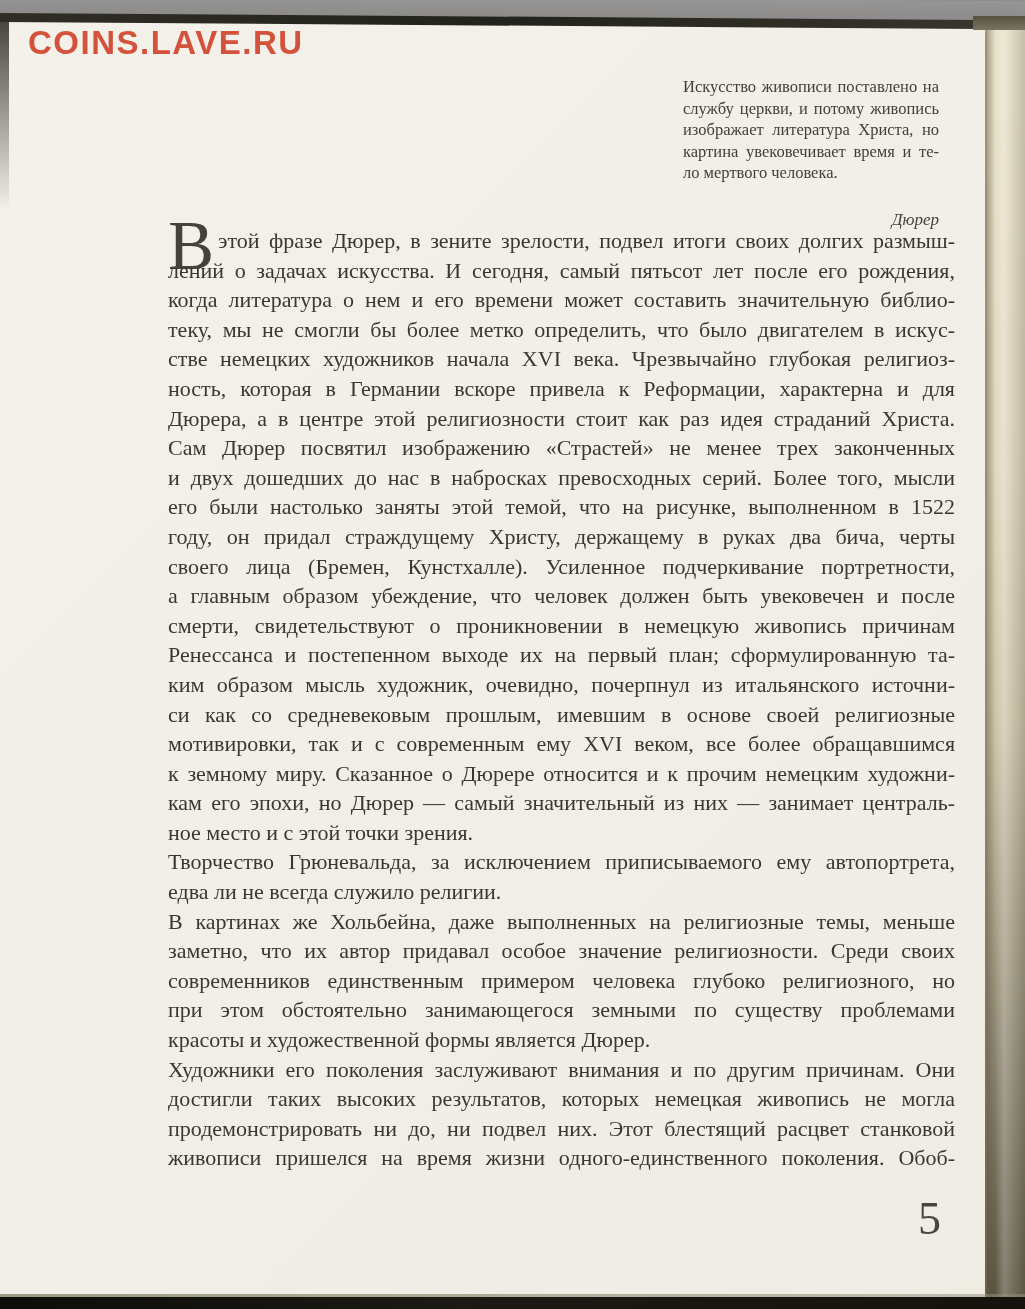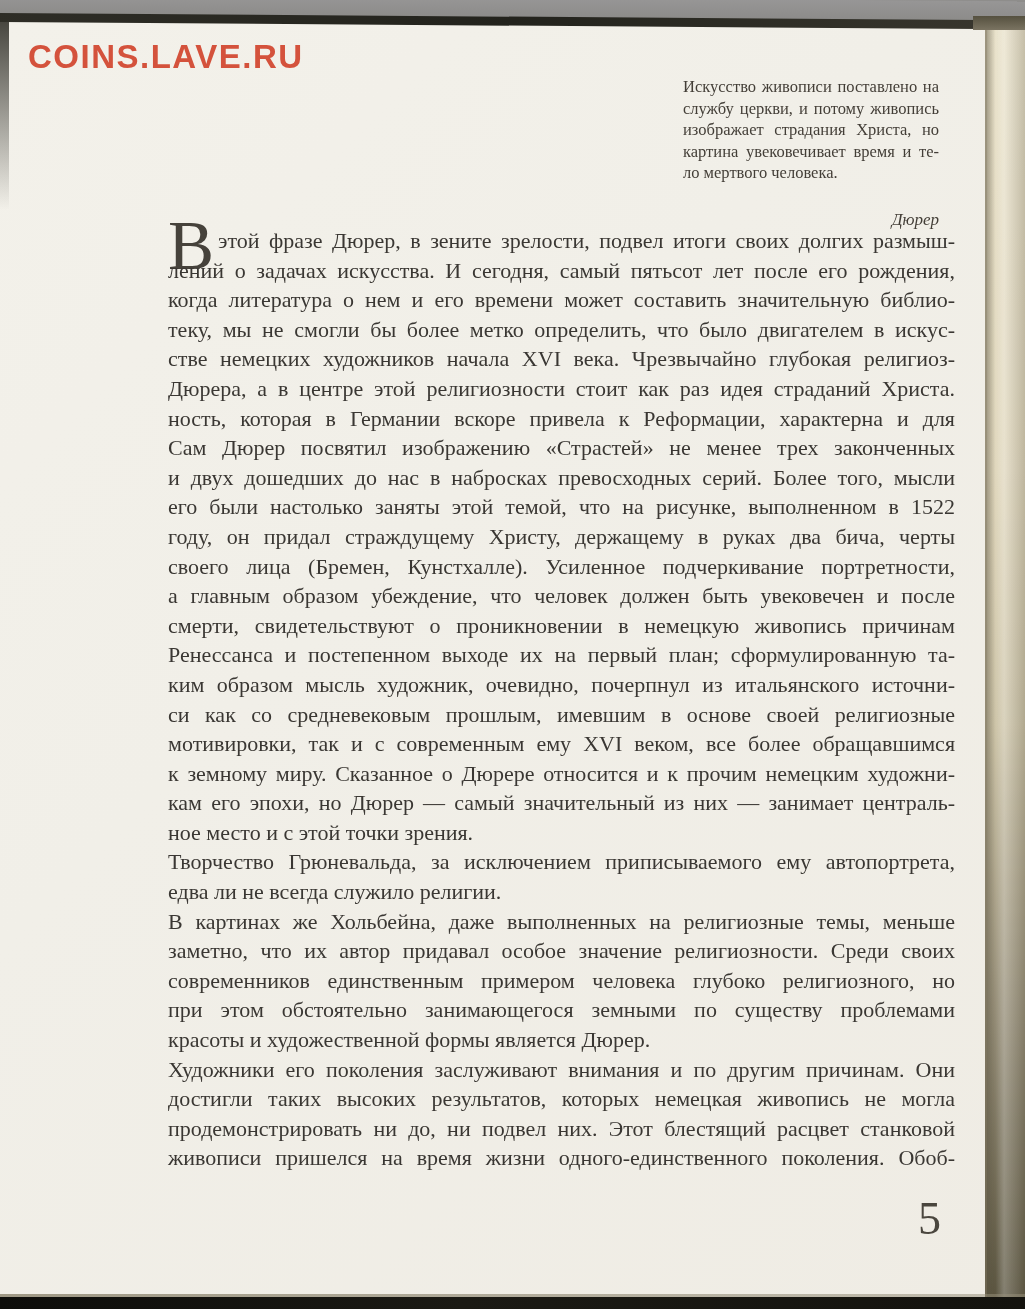--- a/index.html
+++ b/index.html
@@ -46,21 +46,21 @@
   .bottom-edge{
     position:absolute;left:0;right:0;bottom:0;height:12px;z-index:8;
     background:linear-gradient(to right,#0d0d0a 0%,#1b1a14 45%,#14130e 100%);
   }
   .bottom-edge-hl{
     position:absolute;left:0;right:0;bottom:12px;height:3px;z-index:8;
     background:linear-gradient(to right,rgba(150,143,122,.9),rgba(150,143,122,.5));
   }
   
   .watermark{
-    position:absolute;left:28px;top:38px;z-index:4;
+    position:absolute;left:28px;top:24px;z-index:4;
     font-family:"Liberation Sans","DejaVu Sans",sans-serif;
     font-weight:bold;font-size:33px;letter-spacing:1.5px;color:#d4523c;
   }
   
   .epigraph{
     position:absolute;left:683px;top:76px;width:256px;z-index:3;
     font-size:16.5px;line-height:21.6px;color:#433e37;
   }
   .epigraph .eline{text-align:justify;text-align-last:justify;white-space:normal;}
   .epigraph .eline.end{text-align-last:left;}
@@ -99,36 +99,36 @@
 <div class="left-shadow"></div>
 <div class="page-edges"></div>
 <div class="bottom-edge-hl"></div>
 <div class="bottom-edge"></div>
 
 <div class="watermark">COINS.LAVE.RU</div>
 
 <div class="epigraph">
   <div class="eline">Искусство живописи поставлено на</div>
   <div class="eline">службу церкви, и потому живопись</div>
-  <div class="eline">изображает страдания Христа, но</div>
+  <div class="eline">изображает литература Христа, но</div>
   <div class="eline">картина увековечивает время и те-</div>
   <div class="eline end">ло мертвого человека.</div>
   <div class="attribution">Дюрер</div>
 </div>
 
 <div class="dropcap">В</div>
 
 <div class="body-text">
   <div class="bline indent">этой фразе Дюрер, в зените зрелости, подвел итоги своих долгих размыш-</div>
   <div class="bline">лений о задачах искусства. И сегодня, самый пятьсот лет после его рождения,</div>
   <div class="bline">когда литература о нем и его времени может составить значительную библио-</div>
   <div class="bline">теку, мы не смогли бы более метко определить, что было двигателем в искус-</div>
   <div class="bline">стве немецких художников начала XVI века. Чрезвычайно глубокая религиоз-</div>
+  <div class="bline">ность, которая в Германии вскоре привела к Реформации, характерна и для</div>
   <div class="bline">Дюрера, а в центре этой религиозности стоит как раз идея страданий Христа.</div>
-  <div class="bline">ность, которая в Германии вскоре привела к Реформации, характерна и для</div>
   <div class="bline">Сам Дюрер посвятил изображению «Страстей» не менее трех законченных</div>
   <div class="bline">и двух дошедших до нас в набросках превосходных серий. Более того, мысли</div>
   <div class="bline">его были настолько заняты этой темой, что на рисунке, выполненном в 1522</div>
   <div class="bline">году, он придал страждущему Христу, держащему в руках два бича, черты</div>
   <div class="bline">своего лица (Бремен, Кунстхалле). Усиленное подчеркивание портретности,</div>
   <div class="bline">а главным образом убеждение, что человек должен быть увековечен и после</div>
   <div class="bline">смерти, свидетельствуют о проникновении в немецкую живопись причинам</div>
   <div class="bline">Ренессанса и постепенном выходе их на первый план; сформулированную та-</div>
   <div class="bline">ким образом мысль художник, очевидно, почерпнул из итальянского источни-</div>
   <div class="bline">си как со средневековым прошлым, имевшим в основе своей религиозные</div>

